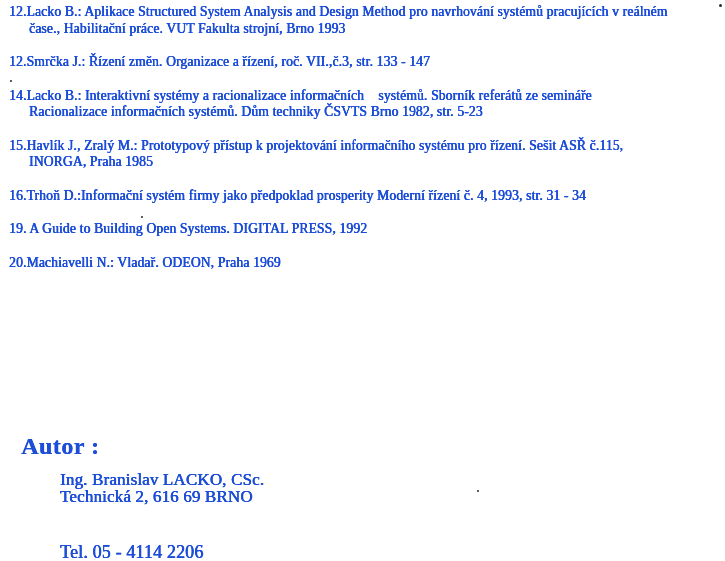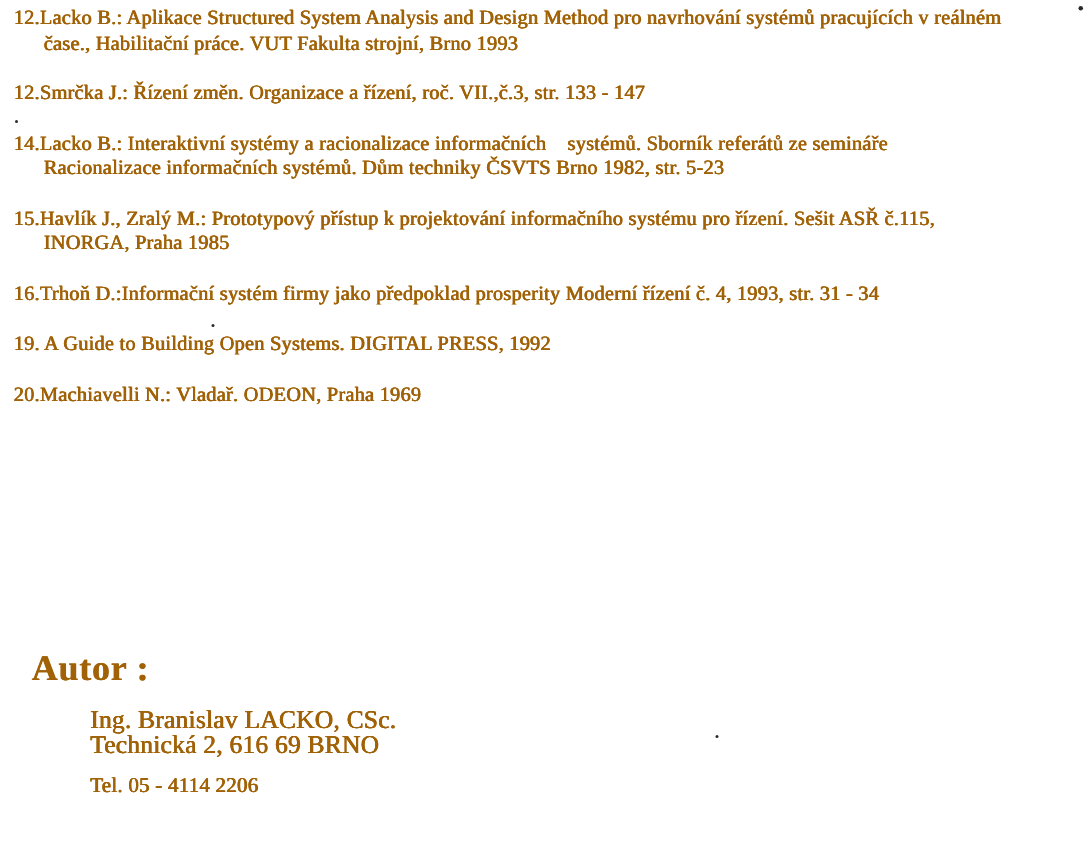--- a/index.html
+++ b/index.html
@@ -5,21 +5,21 @@
   html, body {
     margin: 0;
     padding: 0;
     background: #ffffff;
   }
   .page {
     position: relative;
     width: 725px;
     height: 561px;
     background: #ffffff;
-    color: #a16207;
+    color: #1d4ed8;
     font-family: "Liberation Serif", "DejaVu Serif", serif;
     overflow: hidden;
   }
   
   .refs {
     position: absolute;
     left: 9px;
     top: 4px;
     width: 712px;
   }
@@ -53,22 +53,22 @@
     font-size: 17px;
     line-height: 17px;
   }
   .author-line {
     text-shadow: 0.45px 0 0 currentColor, 0 0.3px 0 currentColor;
     letter-spacing: 0.15px;
   }
   .phone {
     position: absolute;
     left: 60px;
-    top: 516px;
-    font-size: 14px;
+    top: 544px;
+    font-size: 18px;
     line-height: 17px;
     letter-spacing: 0.15px;
     text-shadow: 0.45px 0 0 currentColor, 0 0.3px 0 currentColor;
   }
   
   .dot {
     position: absolute;
     background: #2a2a2a;
     border-radius: 50%;
   }

